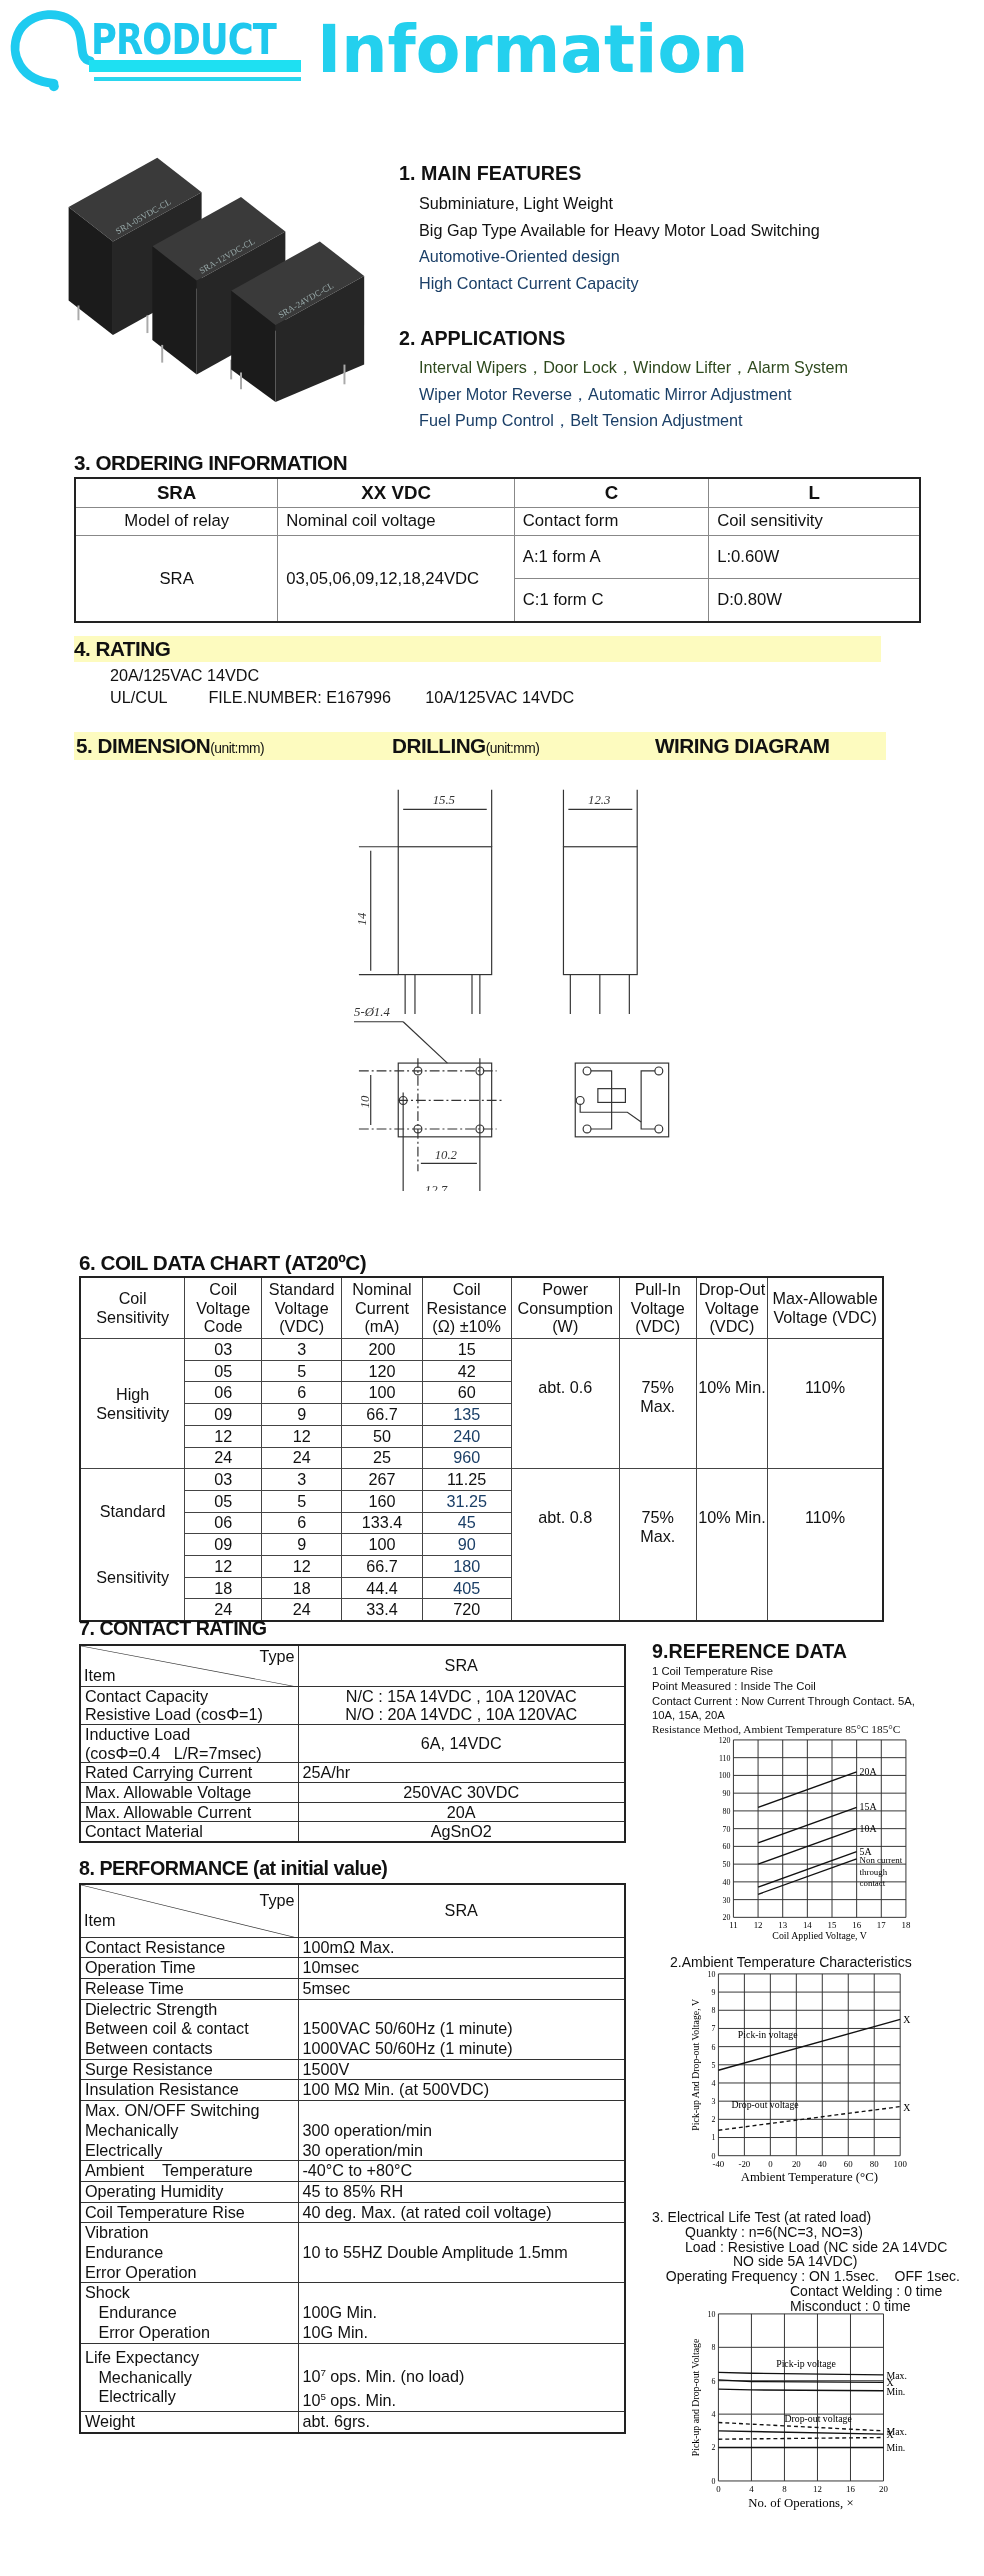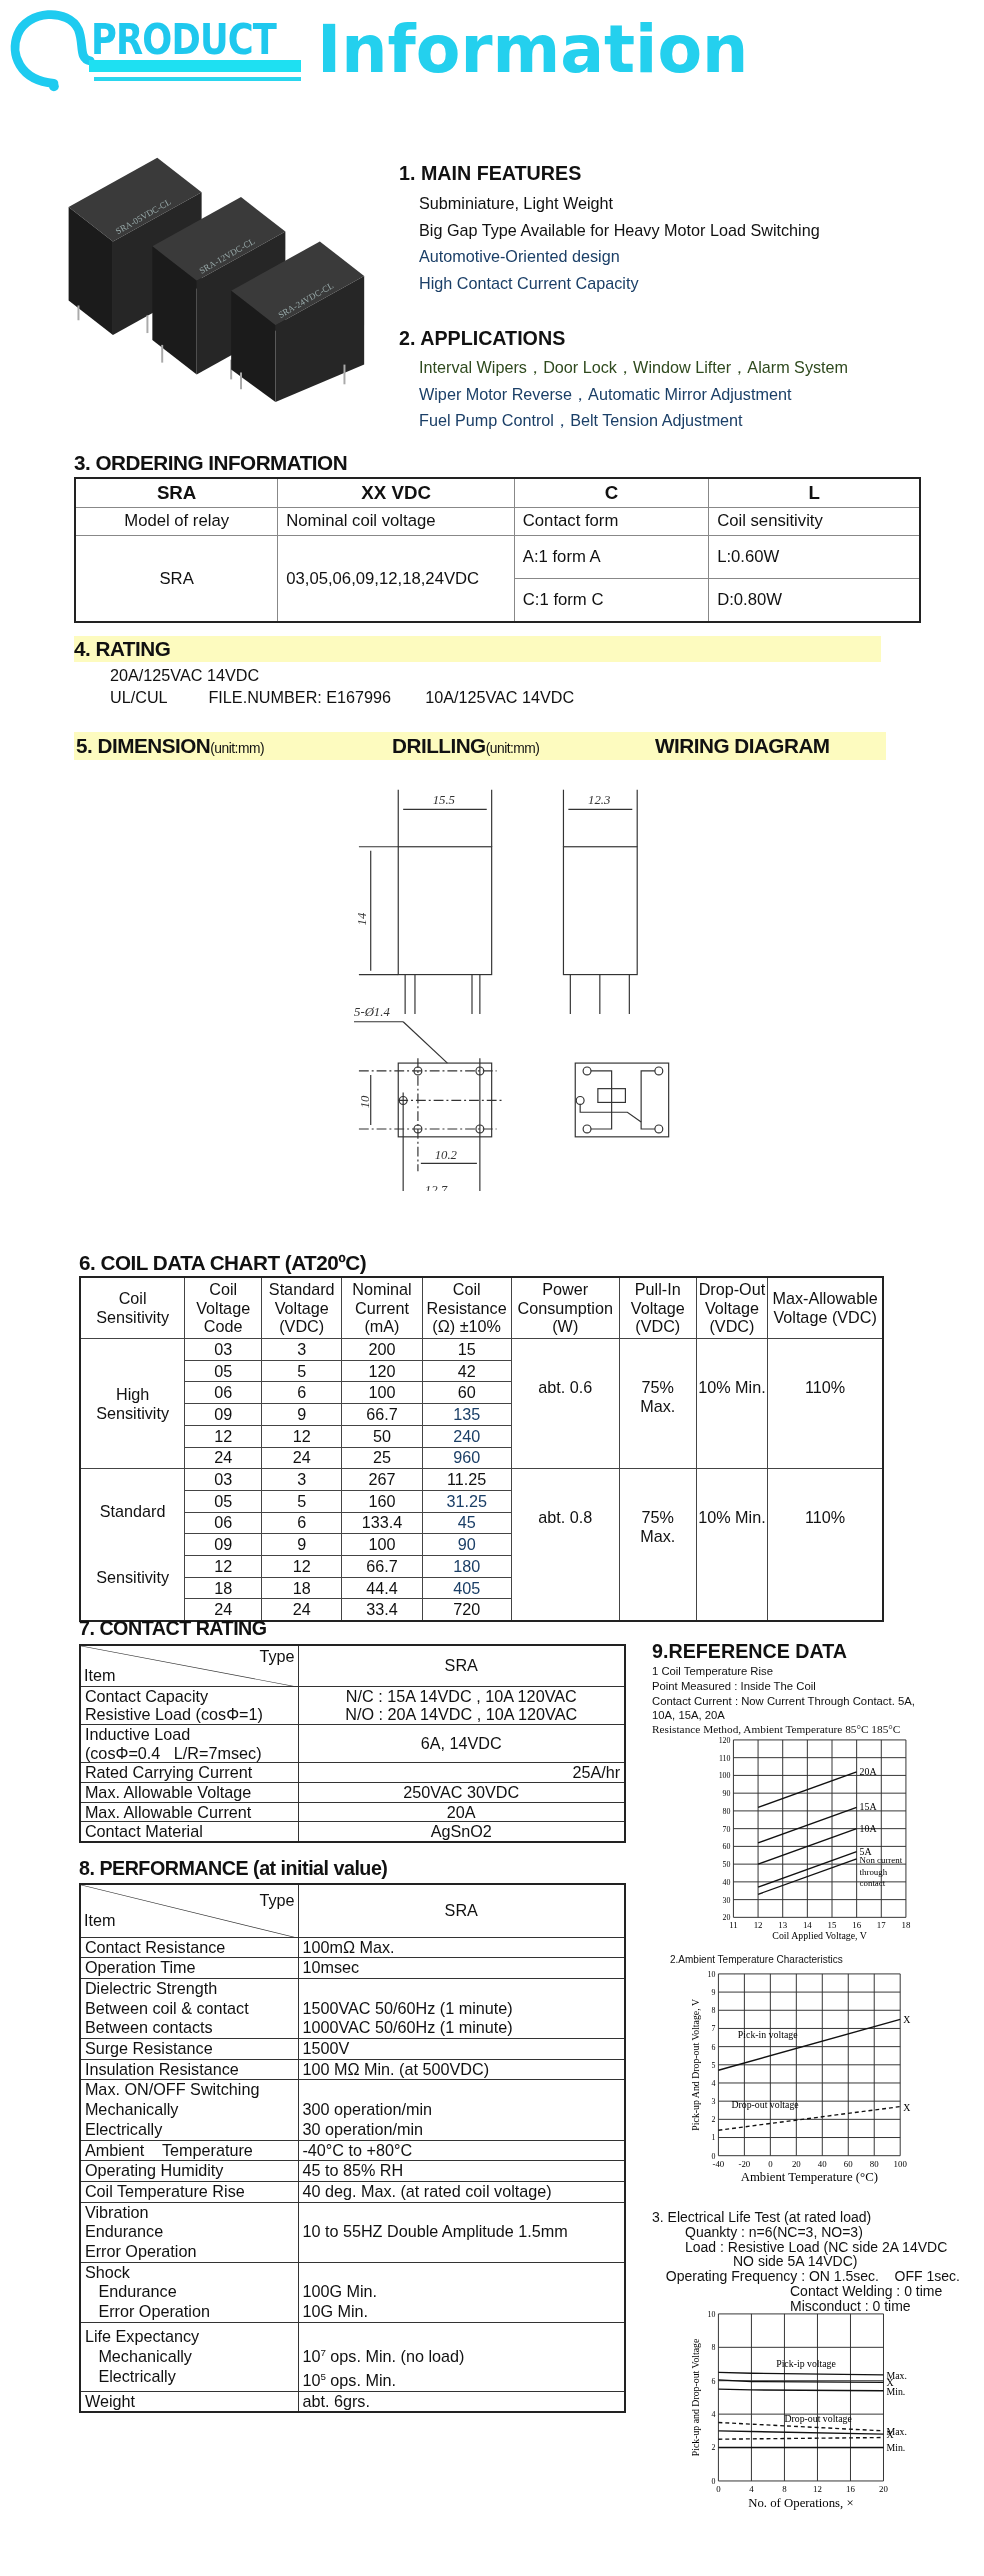--- a/index.html
+++ b/index.html
@@ -367,21 +367,21 @@
           <div style="white-space:pre">(cosΦ=0.4   L/R=7msec)</div>
         </td>
         <td style="text-align:center">
           <div>6A, 14VDC</div>
         </td>
       </tr>
       <tr>
         <td>
           <div style="white-space:pre">Rated Carrying Current</div>
         </td>
-        <td style="text-align:right">
+        <td style="text-align:left">
           <div>25A/hr</div>
         </td>
       </tr>
       <tr>
         <td>
           <div style="white-space:pre">Max. Allowable Voltage</div>
         </td>
         <td style="text-align:center">
           <div>250VAC 30VDC</div>
         </td>
@@ -431,20 +431,28 @@
         <td style="">
           <div>100mΩ Max.</div>
         </td>
       </tr>
       <tr>
         <td>
           <div style="white-space:pre">Operation Time</div>
         </td>
         <td style="">
           <div>10msec</div>
+        </td>
+      </tr>
+      <tr>
+        <td>
+          <div style="white-space:pre">Release Time</div>
+        </td>
+        <td style="">
+          <div>5msec</div>
         </td>
       </tr>
       <tr>
         <td>
           <div style="white-space:pre">Dielectric Strength</div>
           <div style="white-space:pre">Between coil &amp; contact</div>
           <div style="white-space:pre">Between contacts</div>
         </td>
         <td style="">
           <div>&nbsp;</div>
@@ -604,21 +612,21 @@
     <text x="132.5" y="207" font-size="10" text-anchor="middle" font-family="Liberation Sans, sans-serif">Coil Applied Voltage, V</text>
     <text x="173" y="40.400000000000006" font-size="10">20A</text>
     <text x="173" y="76.4" font-size="10">15A</text>
     <text x="173" y="98" font-size="10">10A</text>
     <text x="173" y="121.4" font-size="10">5A</text>
     <text x="173" y="129.6" font-size="9">Non current</text>
     <text x="173" y="141.6" font-size="9">through</text>
     <text x="173" y="153.6" font-size="9">contact</text>
   </svg>
 
-<div class="abs" style="left:670px;top:1954px;font-size:10px">2.Ambient Temperature Characteristics</div>
+<div class="abs" style="left:670px;top:1954px;font-size:14px">2.Ambient Temperature Characteristics</div>
 <svg class="abs" id="chart1" style="left:679px;top:1969px" width="295" height="226" viewBox="0 0 300 230">
     <line x1="40" y1="5" x2="40" y2="190" stroke="#333" stroke-width="1"></line>
     <text x="40" y="201" font-size="9" text-anchor="middle" font-family="Liberation Sans, sans-serif">-40</text>
     <line x1="66.42857142857143" y1="5" x2="66.42857142857143" y2="190" stroke="#333" stroke-width="1"></line>
     <text x="66.42857142857143" y="201" font-size="9" text-anchor="middle" font-family="Liberation Sans, sans-serif">-20</text>
     <line x1="92.85714285714286" y1="5" x2="92.85714285714286" y2="190" stroke="#333" stroke-width="1"></line>
     <text x="92.85714285714286" y="201" font-size="9" text-anchor="middle" font-family="Liberation Sans, sans-serif">0</text>
     <line x1="119.28571428571428" y1="5" x2="119.28571428571428" y2="190" stroke="#333" stroke-width="1"></line>
     <text x="119.28571428571428" y="201" font-size="9" text-anchor="middle" font-family="Liberation Sans, sans-serif">20</text>
     <line x1="145.71428571428572" y1="5" x2="145.71428571428572" y2="190" stroke="#333" stroke-width="1"></line>

